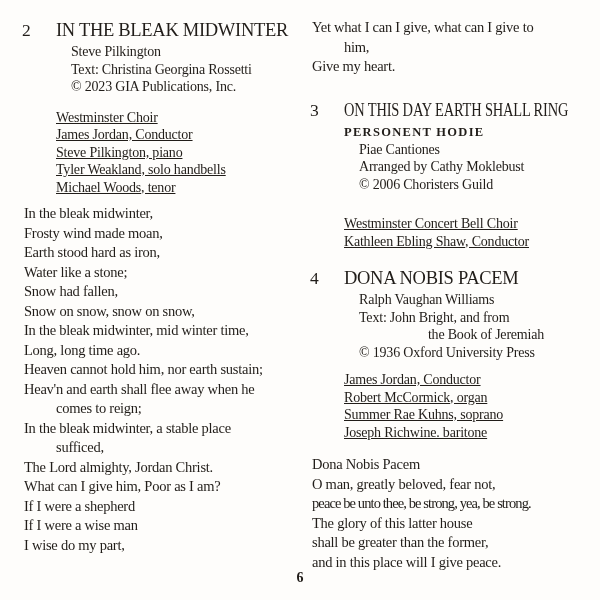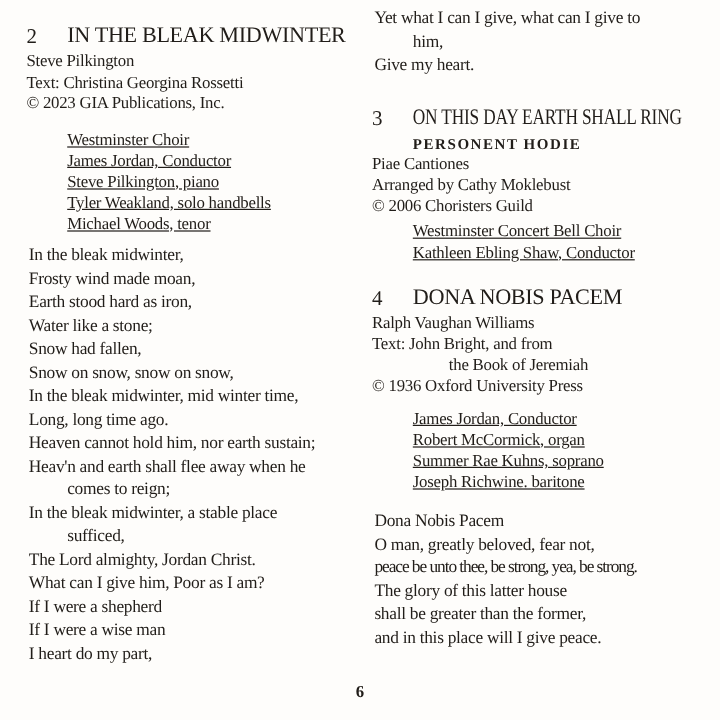--- a/index.html
+++ b/index.html
@@ -13,21 +13,21 @@
   .page {
     position: relative;
     width: 600px;
     height: 600px;
     background: #fefdfb;
     color: #211d19;
     font-family: "Liberation Serif", "DejaVu Serif", serif;
   }
   .col { position: absolute; }
   .col-left  { left: 22px; top: 17px; width: 286px; }
-  .col-right { left: 310px; top: 6px; width: 288px; }
+  .col-right { left: 310px; top: 18px; width: 288px; }
 
   .track-header {
     display: flex;
     line-height: 26px;
     white-space: nowrap;
   }
   .num {
     flex: none;
     width: 34px;
     font-size: 17.5px;
@@ -46,27 +46,28 @@
   .track-subtitle {
     margin-left: 34px;
     font-weight: bold;
     font-size: 12.5px;
     letter-spacing: 1.3px;
     line-height: 18px;
     white-space: nowrap;
   }
   .line { white-space: nowrap; }
   .credits .line {
+    margin-left: 49px;
     font-size: 14px;
     line-height: 17.5px;
     letter-spacing: -0.2px;
   }
-  .credits .line.indent2 { margin-left: 64px; }
+  .credits .line.indent2 { margin-left: 64px; text-align: center; }
   .performers { margin-top: 13px; text-decoration: underline; }
-  .col-right .performers { margin-top: 4px; }
+  .col-right .performers { margin-top: 22px; }
   .performers .line {
     margin-left: 34px;
     font-size: 14px;
     line-height: 17.5px;
     letter-spacing: -0.2px;
   }
   .lyrics { margin-top: 8px; }
   .lyrics .line {
     margin-left: 2px;
     font-size: 14.5px;
@@ -124,21 +125,21 @@
         <div class="line">Long, long time ago.</div>
         <div class="line">Heaven cannot hold him, nor earth sustain;</div>
         <div class="line">Heav'n and earth shall flee away when he</div>
         <div class="line indent">comes to reign;</div>
         <div class="line">In the bleak midwinter, a stable place</div>
         <div class="line indent">sufficed,</div>
         <div class="line">The Lord almighty, Jordan Christ.</div>
         <div class="line">What can I give him, Poor as I am?</div>
         <div class="line">If I were a shepherd</div>
         <div class="line">If I were a wise man</div>
-        <div class="line">I heart do my part,</div>
+        <div class="line">I wise do my part,</div>
       </div>
     </section>
   </div>
 
   <div class="col col-right">
     <div class="lyrics lyrics-cont">
       <div class="line">Yet what I can I give, what can I give to</div>
       <div class="line indent">him,</div>
       <div class="line">Give my heart.</div>
     </div>

